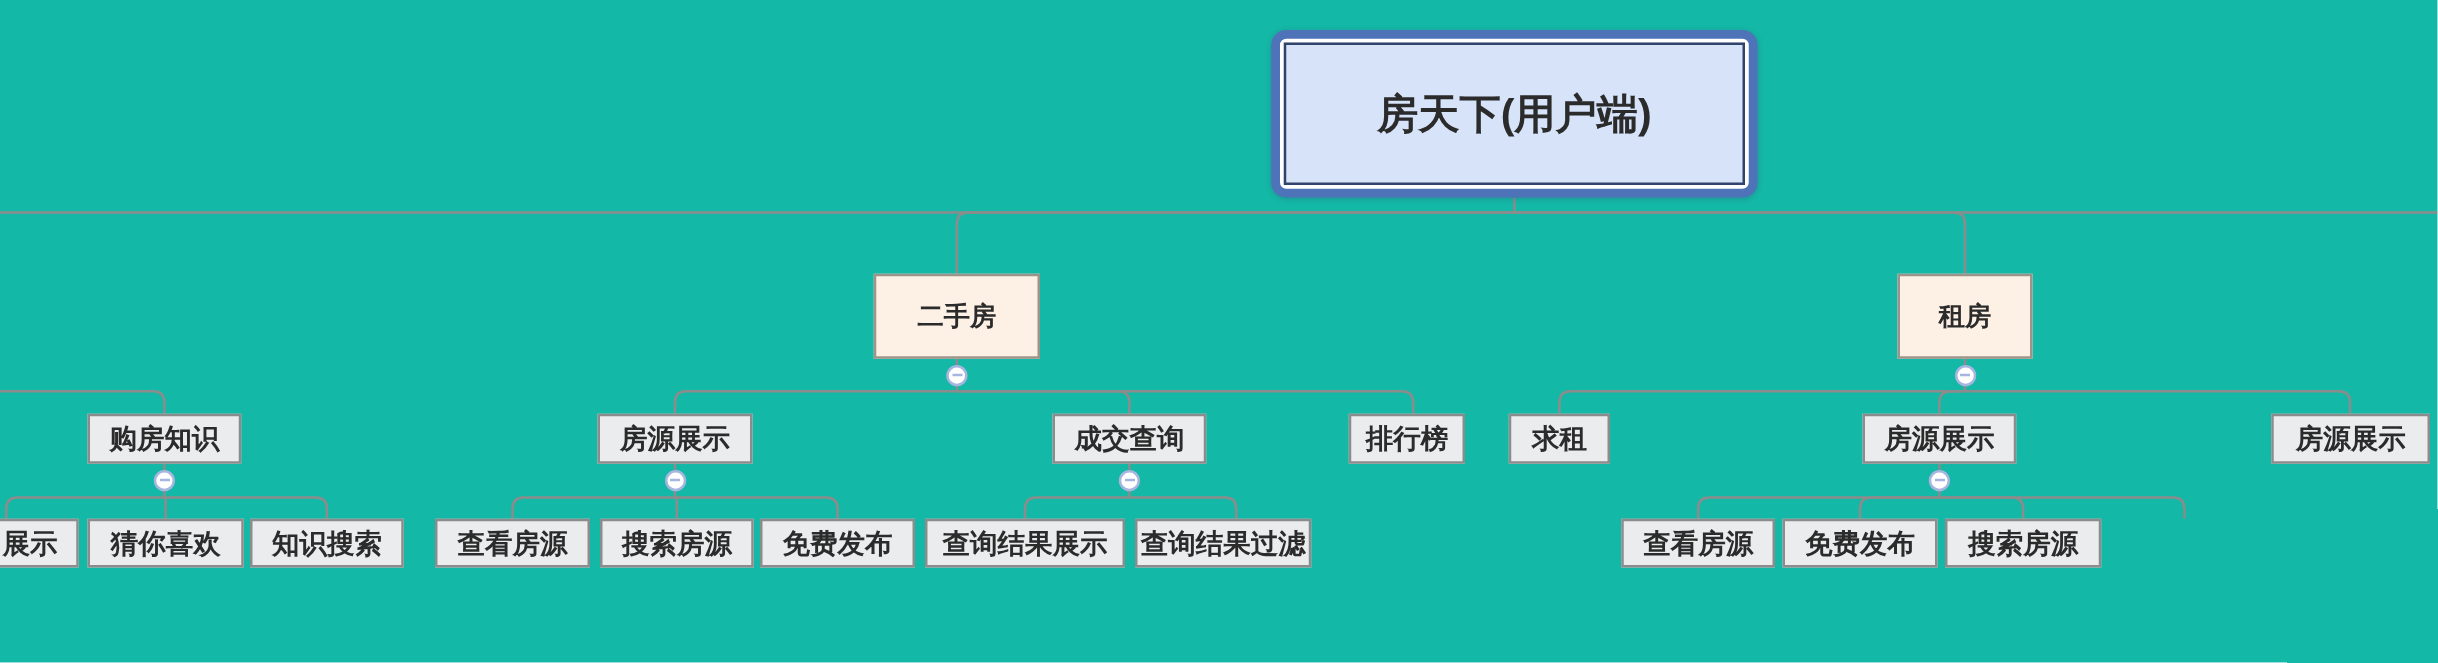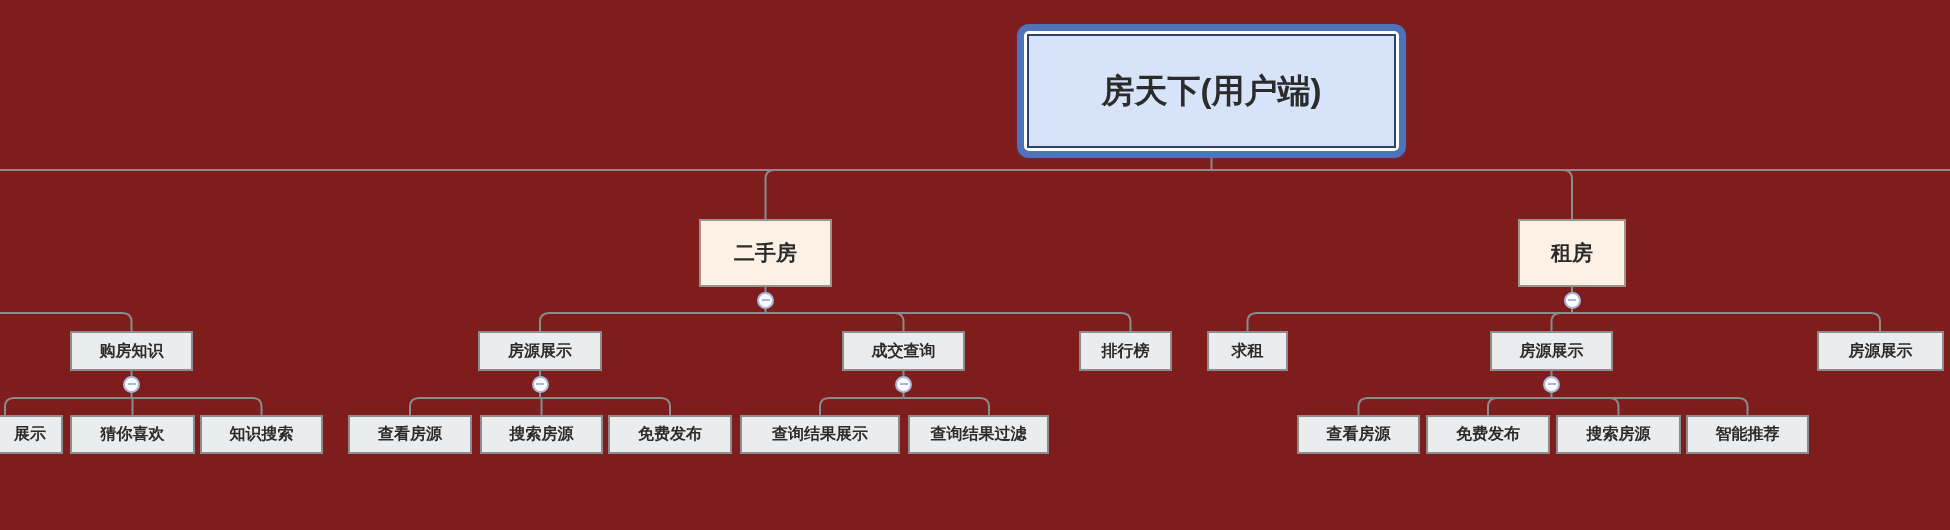--- a/index.html
+++ b/index.html
@@ -1,26 +1,26 @@
 <!DOCTYPE html>
 <html style="--root-border: #4e73b8; --root-inner-border: #31436b; --root-fill: #d6e3f8; --branch-fill: #fdf1e6; --branch-border: #9c948b; --node-fill: #ebecee; --node-border: #8c8c8c; --connector: #8c8c8c; --collapse: #a7b6e0; --text: #2b2b2b;"><head>
 <meta charset="utf-8">
 <style>
   html,body{margin:0;padding:0;background:#fff;}
   .canvas{
-    position:relative;width:1950px;height:530px;background:#7f1d1d;overflow:hidden;
+    position:relative;width:1950px;height:530px;background:#14b8a6;overflow:hidden;
     font-family:"Liberation Sans","DejaVu Sans",sans-serif;
   }
   svg.links{position:absolute;left:0;top:0;width:1950px;height:530px;}
   svg.links path, svg.links line{stroke:var(--connector);stroke-width:2;fill:none;}
   .node{
     position:absolute;box-sizing:border-box;height:40px;top:331px;
     display:flex;align-items:center;justify-content:center;white-space:nowrap;
     background:var(--node-fill);border:2px solid var(--node-border);
-    color:var(--text);font-weight:700;font-size:16px;
+    color:var(--text);font-weight:700;font-size:22px;
   }
   .lvl4{top:415px;height:39px;}
   .branch{
     top:219px;height:68px;font-size:21px;
     background:var(--branch-fill);border:2px solid var(--branch-border);
   }
   .clip-left{justify-content:flex-end;padding-right:15px;}
   .root-outer{
     position:absolute;left:1017px;top:24px;width:389px;height:134px;box-sizing:border-box;
     border:7px solid var(--root-border);border-radius:12px;background:#fff;padding:3px;
@@ -104,21 +104,20 @@
   <div class="node lvl4" style="left:70px;width:125px;">猜你喜欢</div>
   <div class="node lvl4" style="left:200px;width:123px;">知识搜索</div>
   <div class="node lvl4" style="left:348px;width:124px;">查看房源</div>
   <div class="node lvl4" style="left:480px;width:123px;">搜索房源</div>
   <div class="node lvl4" style="left:608px;width:124px;">免费发布</div>
   <div class="node lvl4" style="left:740px;width:160px;">查询结果展示</div>
   <div class="node lvl4" style="left:908px;width:141px;font-family:Liberation Mono, monospace;">查询结果过滤</div>
   <div class="node lvl4" style="left:1297px;width:123px;">查看房源</div>
   <div class="node lvl4" style="left:1426px;width:124px;">免费发布</div>
   <div class="node lvl4" style="left:1556px;width:125px;">搜索房源</div>
-  <div class="node lvl4" style="left:1686px;width:123px;">智能推荐</div>
 
   <div class="collapse" style="left:757px;top:291.5px;"></div>
   <div class="collapse" style="left:1563.5px;top:291.5px;"></div>
   <div class="collapse" style="left:123px;top:375.5px;"></div>
   <div class="collapse" style="left:531.5px;top:375.5px;"></div>
   <div class="collapse" style="left:895px;top:375.5px;"></div>
   <div class="collapse" style="left:1543px;top:375.5px;"></div>
 
 </div>
 

